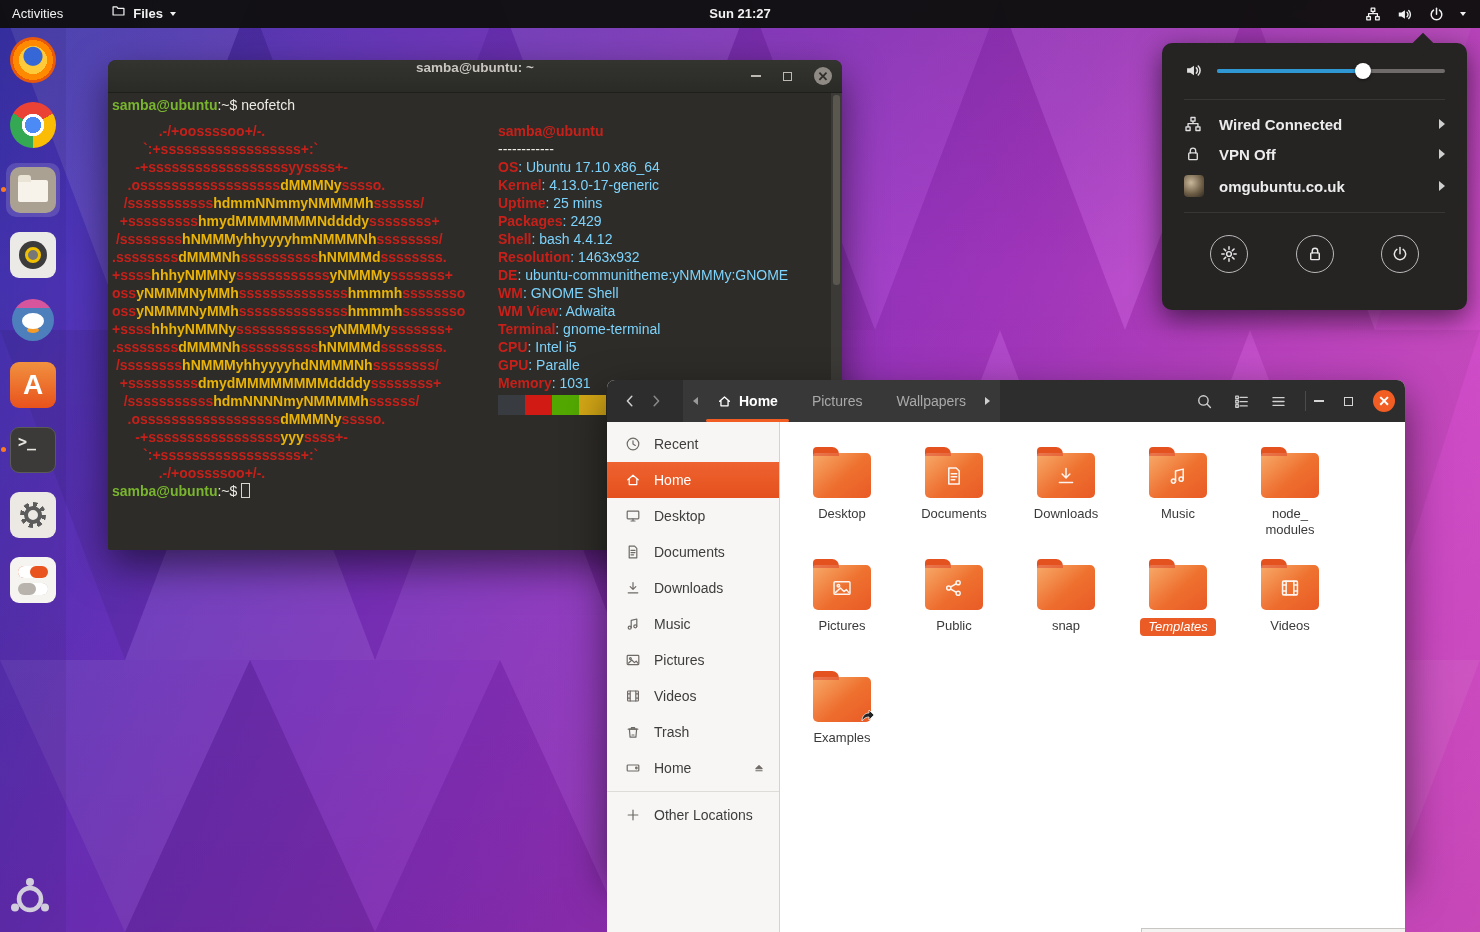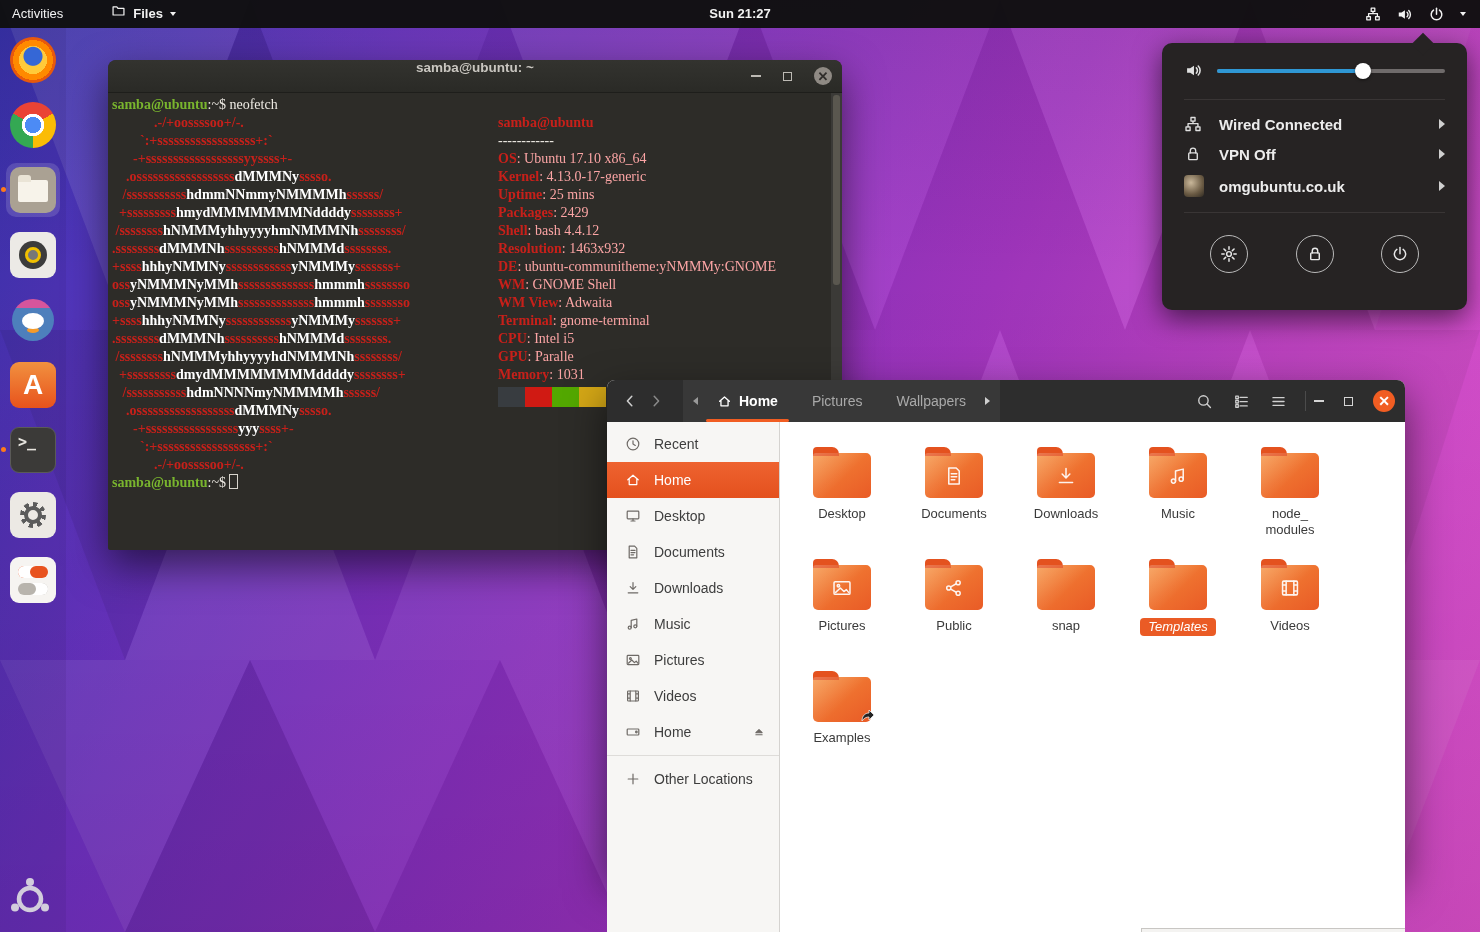--- a/index.html
+++ b/index.html
@@ -68,34 +68,34 @@
 
   
   .terminal { left:108px; top:60px; width:734px; height:490px; z-index:5; background:#2d2c28; overflow:hidden; }
   .t-titlebar { height:33px; background:linear-gradient(#33332f,#2a2a26); display:flex; padding:0 10px; position:relative;
     border-bottom:1px solid #1e1e1b; border-radius:8px 8px 0 0; color:#bdbab4; }
   .t-title { position:absolute; left:50%; transform:translateX(-50%); font-size:13.5px; font-weight:bold; color:#c9c6c0; }
   .t-close { width:18px; height:18px; background:#8f8a84; color:#2f2d2a; font-size:13px; }
   .t-menubar { height:26px; background:#343330; display:flex; align-items:center; gap:4px; padding:0 10px; font-size:13px; color:#d6d3cc; }
   .tmenu-item { padding:0 9px; }
   .t-body { position:relative; height:431px; background:#2d2c28; padding:3px 0 0 4px;
-    font-family:Liberation Serif, serif; font-size:14px; line-height:18px; color:#eeebe4; }
+    font-family:Liberation Sans, sans-serif; font-size:14px; line-height:18px; color:#eeebe4; }
   .t-line { white-space:pre; }
   .p-user { color:#79b52e; font-weight:bold; }
   .p-cmd, .p-rest { color:#eeebe4; }
   .cursor { display:inline-block; width:9px; height:15px; border:1px solid #d8d5cd; vertical-align:-2px; }
-  .neofetch { position:relative; }
+  .neofetch { position:relative;margin-top:8px; }
   .art { font-family:inherit; font-size:inherit; line-height:inherit; color:#c7201a; font-weight:bold; }
-  .art .aw { color:#ffffff; }
+  .art .aw { color:#eab308; }
   .ninfo { position:absolute; left:386px; top:0; width:336px; }
   .nf-head { color:#c7201a; font-weight:bold; }
   .nf-sep { color:#eeebe4; }
   .nf-row { white-space:pre; }
   .nf-key { color:#c7201a; font-weight:bold; }
-  .nf-val { color:#fca5a5; }
+  .nf-val { color:#7dd3fc; }
   .nf-palette { margin-top:3px; display:flex; }
   .sw { width:27px; height:20px; display:block; }
   .t-scrollbar { position:absolute; right:0; top:0; bottom:0; width:11px; background:#3b3a37; }
   .t-thumb { position:absolute; top:2px; left:2px; width:7px; height:190px; background:#5a574f; border-radius:3px; }
 
   
   .files { left:607px; top:380px; width:798px; height:492px; z-index:10; background:#fff; }
   .f-header { height:42px; background:#2d2d2d; border-radius:8px 8px 0 0; display:flex; align-items:center; padding:0 10px; }
   .nav-btn { width:26px; display:flex; justify-content:center; color:#cfcfcf; }
   .nav-btn.fwd { color:#8a8a8a; }
@@ -468,20 +468,29 @@
               <svg width="16" height="16" viewBox="0 0 16 16" fill="none" stroke="currentColor" stroke-width="1.2" stroke-linecap="round" stroke-linejoin="round">
                 <rect x="2.6" y="3" width="10.8" height="10" rx="0.8"></rect>
                 <path d="M5.2 3v10M10.8 3v10M2.6 5.8h2.6M2.6 10.2h2.6M10.8 5.8h2.6M10.8 10.2h2.6"></path>
               </svg>
             </span>
             <span>Videos</span>
           </div>
           <div class="sb-row">
             <span class="sbi">
               <svg width="16" height="16" viewBox="0 0 16 16" fill="none" stroke="currentColor" stroke-width="1.2" stroke-linecap="round" stroke-linejoin="round">
+                <path d="M4.4 5.2h7.2l-.7 8H5.1z"></path>
+                <path d="M3.2 5.2h9.6M6.4 5.2V3.6h3.2v1.6M7 11h2"></path>
+              </svg>
+            </span>
+            <span>Trash</span>
+          </div>
+          <div class="sb-row">
+            <span class="sbi">
+              <svg width="16" height="16" viewBox="0 0 16 16" fill="none" stroke="currentColor" stroke-width="1.2" stroke-linecap="round" stroke-linejoin="round">
                 <rect x="2.2" y="5" width="11.6" height="6" rx="0.8"></rect>
                 <circle cx="11.4" cy="8" r="0.8"></circle>
               </svg>
             </span>
             <span>Home</span>
             <span class="sb-eject">
               <svg width="14" height="14" viewBox="0 0 16 16" fill="none" stroke="currentColor" stroke-width="1.2" stroke-linecap="round" stroke-linejoin="round">
                 <path d="M4.4 8.8 8 5.2l3.6 3.6z" fill="currentColor"></path>
                 <path d="M4.4 11.2h7.2"></path>
               </svg>

